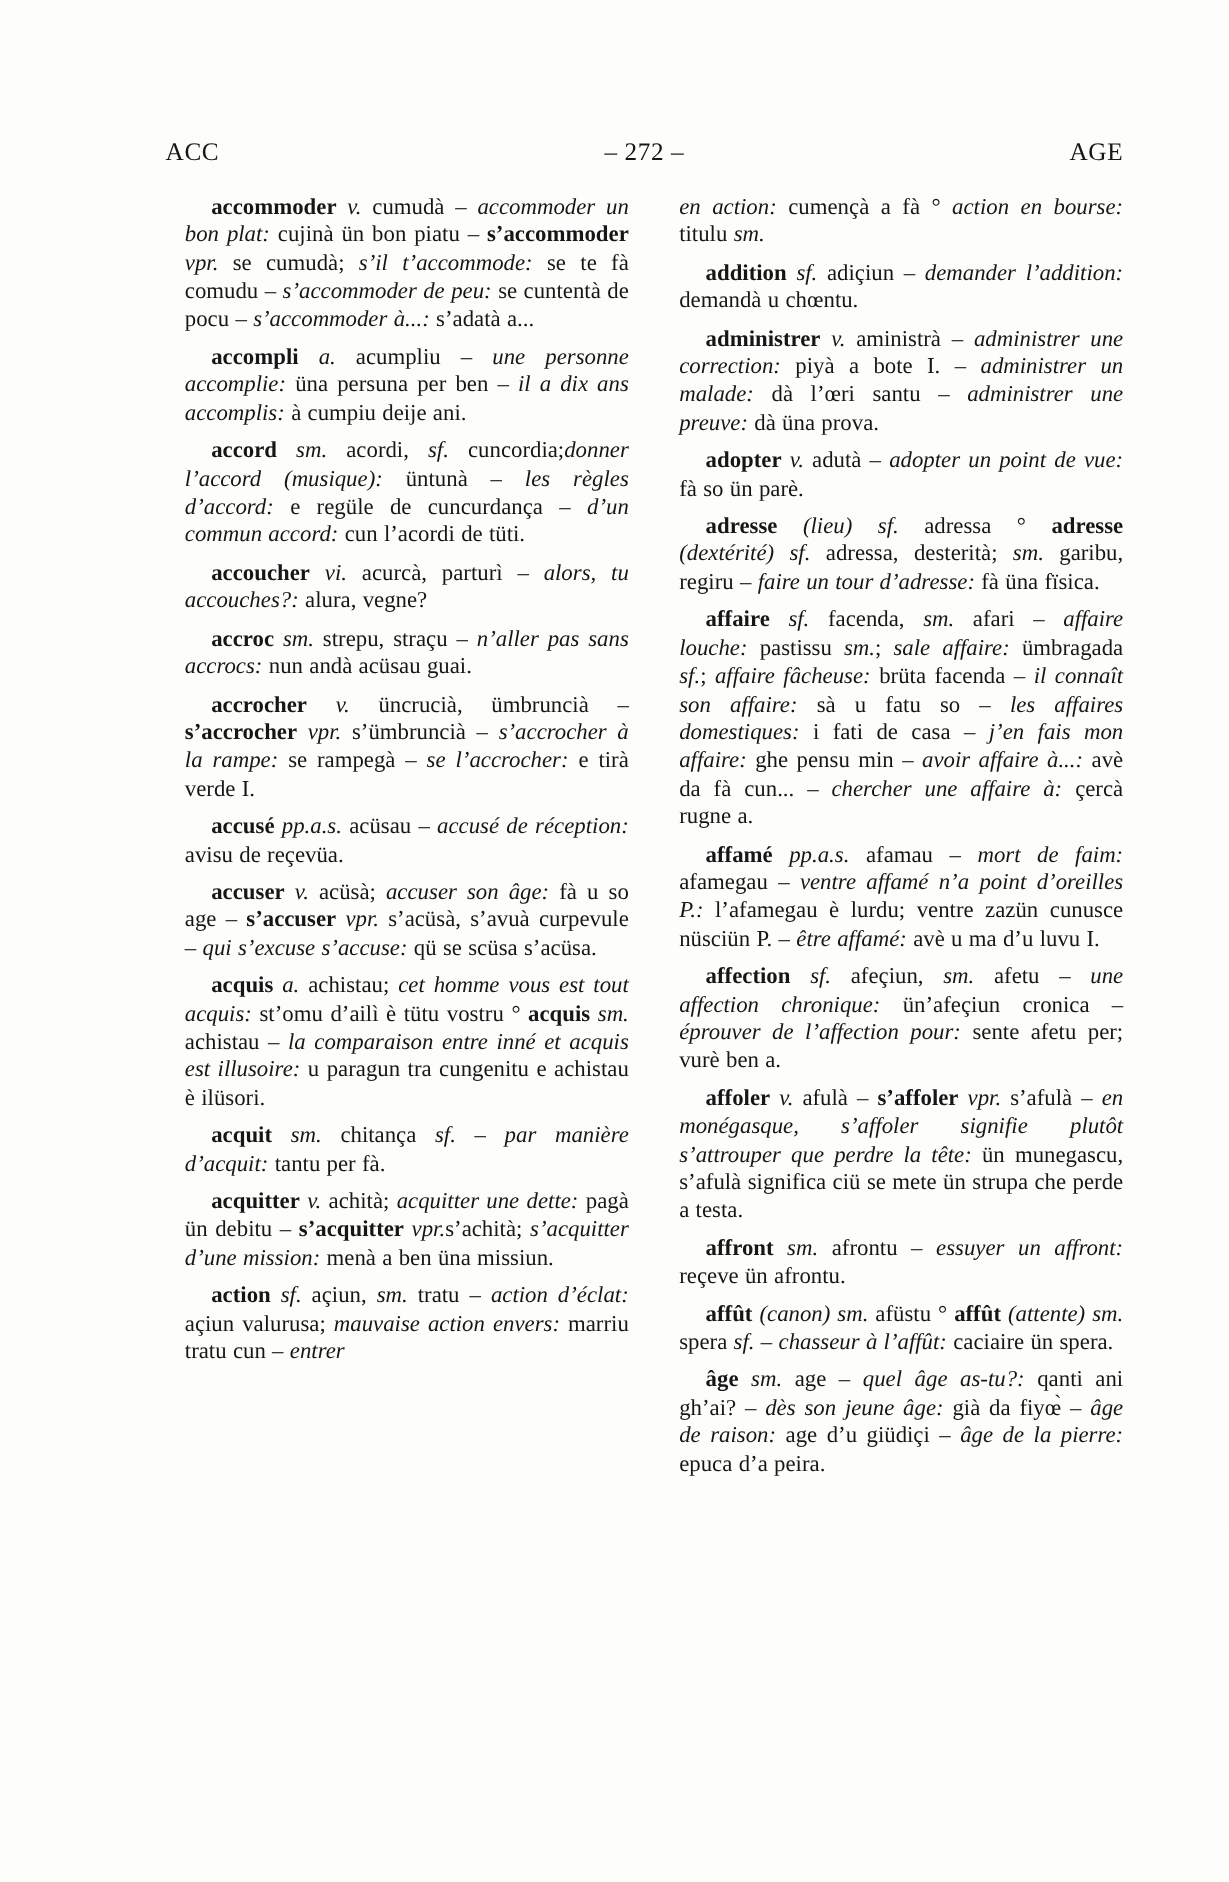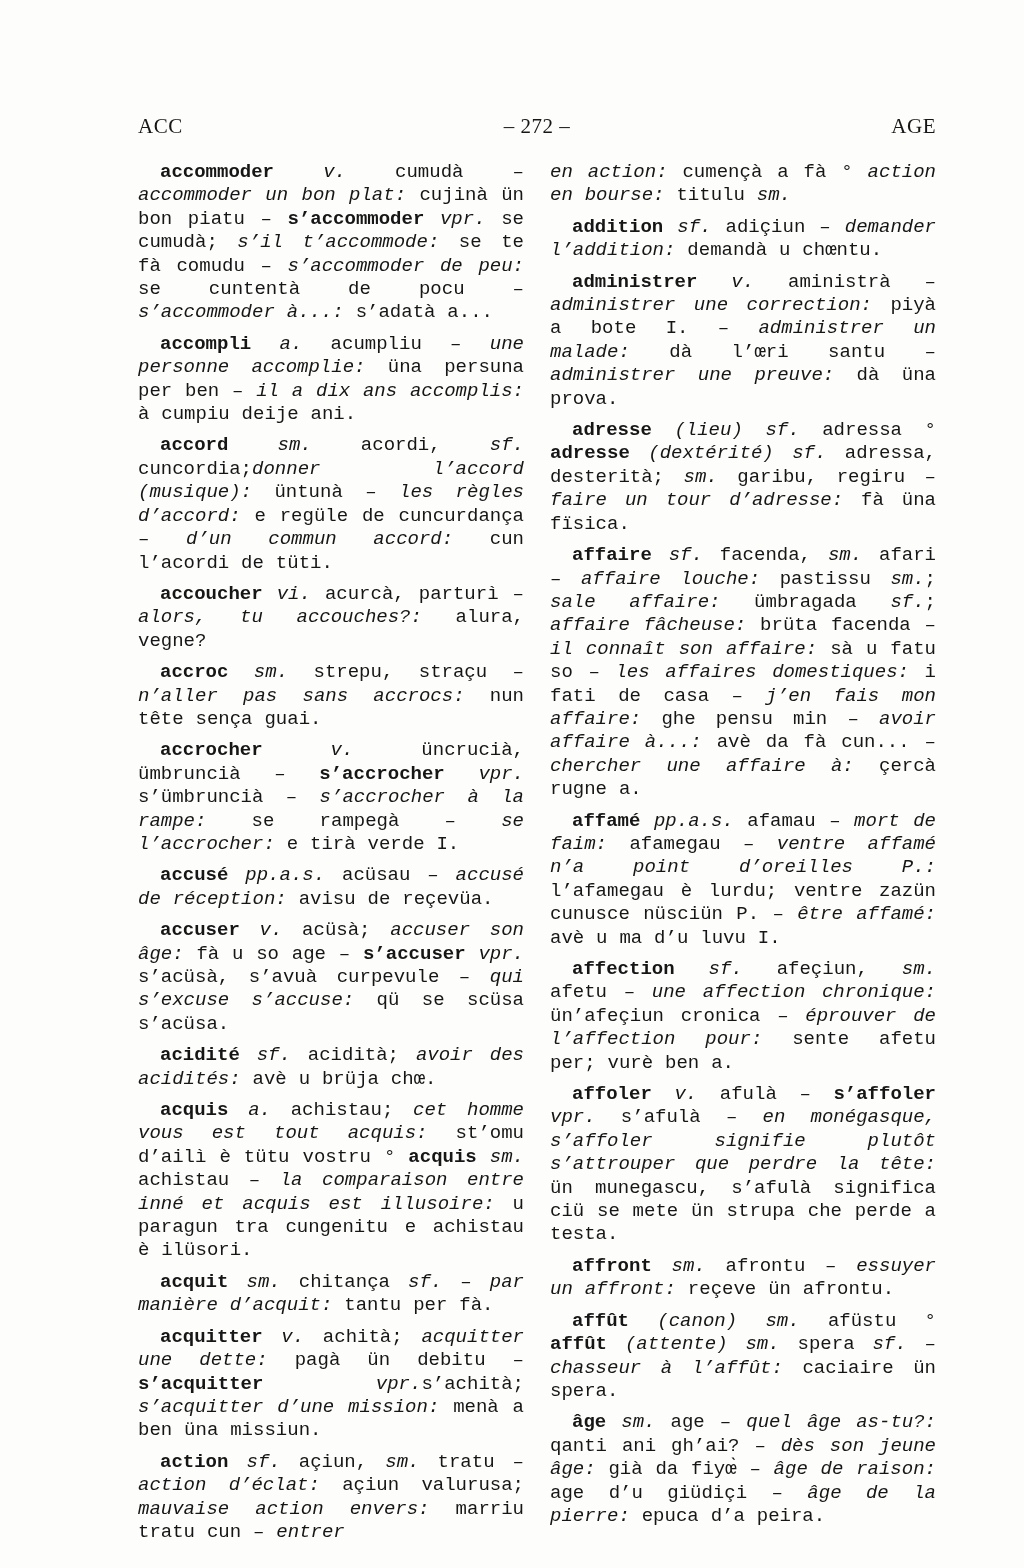--- a/index.html
+++ b/index.html
@@ -30,57 +30,56 @@
     margin-top: 22px;
   }
   .col {
     flex: 1 1 0;
     text-align: justify;
     font-size: 19px;
     line-height: 23.4px;
     word-spacing: 0.5px;
   }
   .entry {
-    margin: 0 0 8px 0;
+    margin: 0 0 8px 16px;
     text-indent: 22px;
-    font-family: Liberation Mono, monospace;
   }
   .entry.no-indent { text-indent: 0; }
   .seg-b { font-weight: bold; }
   .seg-i { font-style: italic; }
 </style>
 </head>
 <body>
 
 <div class="page">
   <div class="running-head">
     <span class="guide">ACC</span>
     <span class="guide">– 272 –</span>
     <span class="guide">AGE</span>
   </div>
   <div class="columns">
     <div class="col">
         <p class="entry"><span class="seg-b">accommoder</span><span class="seg-i"> v.</span><span> cumudà – </span><span class="seg-i">accommoder un bon plat: </span><span>cujinà ün bon piatu – </span><span class="seg-b">s’accommoder</span><span class="seg-i"> vpr.</span><span> se cumudà; </span><span class="seg-i">s’il t’accommode: </span><span>se te fà comudu – </span><span class="seg-i">s’accommoder de peu: </span><span>se cuntentà de pocu – </span><span class="seg-i">s’accommoder à...: </span><span>s’adatà a...</span></p>
         <p class="entry"><span class="seg-b">accompli</span><span class="seg-i"> a.</span><span> acumpliu – </span><span class="seg-i">une personne accomplie: </span><span>üna persuna per ben – </span><span class="seg-i">il a dix ans accomplis: </span><span>à cumpiu deije ani.</span></p>
         <p class="entry"><span class="seg-b">accord</span><span class="seg-i"> sm.</span><span> acordi, </span><span class="seg-i">sf.</span><span> cuncordia;</span><span class="seg-i">donner l’accord (musique): </span><span>üntunà – </span><span class="seg-i">les règles d’accord: </span><span>e regüle de cuncurdança – </span><span class="seg-i">d’un commun accord: </span><span>cun l’acordi de tüti.</span></p>
         <p class="entry"><span class="seg-b">accoucher</span><span class="seg-i"> vi.</span><span> acurcà, parturì – </span><span class="seg-i">alors, tu accouches?: </span><span>alura, vegne?</span></p>
-        <p class="entry"><span class="seg-b">accroc</span><span class="seg-i"> sm.</span><span> strepu, straçu – </span><span class="seg-i">n’aller pas sans accrocs: </span><span>nun tête sença guai.</span></p>
+        <p class="entry"><span class="seg-b">accroc</span><span class="seg-i"> sm.</span><span> strepu, straçu – </span><span class="seg-i">n’aller pas sans accrocs: </span><span>nun andà acüsau guai.</span></p>
         <p class="entry"><span class="seg-b">accrocher</span><span class="seg-i"> v.</span><span> üncrucià, ümbruncià – </span><span class="seg-b">s’accrocher</span><span class="seg-i"> vpr.</span><span> s’ümbruncià – </span><span class="seg-i">s’accrocher à la rampe: </span><span>se rampegà – </span><span class="seg-i">se l’accrocher: </span><span>e tirà verde I.</span></p>
         <p class="entry"><span class="seg-b">accusé</span><span class="seg-i"> pp.a.s.</span><span> acüsau – </span><span class="seg-i">accusé de réception: </span><span>avisu de reçevüa.</span></p>
         <p class="entry"><span class="seg-b">accuser</span><span class="seg-i"> v.</span><span> acüsà; </span><span class="seg-i">accuser son âge: </span><span>fà u so age – </span><span class="seg-b">s’accuser</span><span class="seg-i"> vpr.</span><span> s’acüsà, s’avuà curpevule – </span><span class="seg-i">qui s’excuse s’accuse: </span><span>qü se scüsa s’acüsa.</span></p>
-        <p class="entry"><span class="seg-b">acidité</span><span class="seg-i"> sf.</span><span> acidità; </span><span class="seg-i">avoir des acidités: </span><span>avè u brüja chœ.</span></p>
         <p class="entry"><span class="seg-b">acquis</span><span class="seg-i"> a.</span><span> achistau; </span><span class="seg-i">cet homme vous est tout acquis: </span><span>st’omu d’ailì è tütu vostru ° </span><span class="seg-b">acquis</span><span class="seg-i"> sm.</span><span> achistau – </span><span class="seg-i">la comparaison entre inné et acquis est illusoire: </span><span>u paragun tra cungenitu e achistau è ilüsori.</span></p>
         <p class="entry"><span class="seg-b">acquit</span><span class="seg-i"> sm.</span><span> chitança </span><span class="seg-i">sf.</span><span> – </span><span class="seg-i">par manière d’acquit: </span><span>tantu per fà.</span></p>
         <p class="entry"><span class="seg-b">acquitter</span><span class="seg-i"> v.</span><span> achità; </span><span class="seg-i">acquitter une dette: </span><span>pagà ün debitu – </span><span class="seg-b">s’acquitter</span><span class="seg-i"> vpr.</span><span>s’achità; </span><span class="seg-i">s’acquitter d’une mission: </span><span>menà a ben üna missiun.</span></p>
         <p class="entry"><span class="seg-b">action</span><span class="seg-i"> sf.</span><span> açiun, </span><span class="seg-i">sm.</span><span> tratu – </span><span class="seg-i">action d’éclat: </span><span>açiun valurusa; </span><span class="seg-i">mauvaise action envers: </span><span>marriu tratu cun – </span><span class="seg-i">entrer</span></p>
       </div>
     <div class="col">
         <p class="entry no-indent"><span class="seg-i">en action: </span><span>cumençà a fà ° </span><span class="seg-i">action en bourse: </span><span>titulu </span><span class="seg-i">sm.</span></p>
         <p class="entry"><span class="seg-b">addition</span><span class="seg-i"> sf.</span><span> adiçiun – </span><span class="seg-i">demander l’addition: </span><span>demandà u chœntu.</span></p>
         <p class="entry"><span class="seg-b">administrer</span><span class="seg-i"> v.</span><span> aministrà – </span><span class="seg-i">administrer une correction: </span><span>piyà a bote I. – </span><span class="seg-i">administrer un malade: </span><span>dà l’œri santu – </span><span class="seg-i">administrer une preuve: </span><span>dà üna prova.</span></p>
+        <p class="entry"><span class="seg-b">adopter</span><span class="seg-i"> v.</span><span> adutà – </span><span class="seg-i">adopter un point de vue: </span><span>fà so ün parè.</span></p>
         <p class="entry"><span class="seg-b">adresse</span><span class="seg-i"> (lieu) sf.</span><span> adressa ° </span><span class="seg-b">adresse</span><span class="seg-i"> (dextérité) sf.</span><span> adressa, desterità; </span><span class="seg-i">sm.</span><span> garibu, regiru – </span><span class="seg-i">faire un tour d’adresse: </span><span>fà üna fïsica.</span></p>
         <p class="entry"><span class="seg-b">affaire</span><span class="seg-i"> sf.</span><span> facenda, </span><span class="seg-i">sm.</span><span> afari – </span><span class="seg-i">affaire louche: </span><span>pastissu </span><span class="seg-i">sm.</span><span>; </span><span class="seg-i">sale affaire: </span><span>ümbragada </span><span class="seg-i">sf.</span><span>; </span><span class="seg-i">affaire fâcheuse: </span><span>brüta facenda – </span><span class="seg-i">il connaît son affaire: </span><span>sà u fatu so – </span><span class="seg-i">les affaires domestiques: </span><span>i fati de casa – </span><span class="seg-i">j’en fais mon affaire: </span><span>ghe pensu min – </span><span class="seg-i">avoir affaire à...: </span><span>avè da fà cun... – </span><span class="seg-i">chercher une affaire à: </span><span>çercà rugne a.</span></p>
         <p class="entry"><span class="seg-b">affamé</span><span class="seg-i"> pp.a.s.</span><span> afamau – </span><span class="seg-i">mort de faim: </span><span>afamegau – </span><span class="seg-i">ventre affamé n’a point d’oreilles P.: </span><span>l’afamegau è lurdu; ventre zazün cunusce nüsciün P. – </span><span class="seg-i">être affamé: </span><span>avè u ma d’u luvu I.</span></p>
         <p class="entry"><span class="seg-b">affection</span><span class="seg-i"> sf.</span><span> afeçiun, </span><span class="seg-i">sm.</span><span> afetu – </span><span class="seg-i">une affection chronique: </span><span>ün’afeçiun cronica – </span><span class="seg-i">éprouver de l’affection pour: </span><span>sente afetu per; vurè ben a.</span></p>
         <p class="entry"><span class="seg-b">affoler</span><span class="seg-i"> v.</span><span> afulà – </span><span class="seg-b">s’affoler</span><span class="seg-i"> vpr.</span><span> s’afulà – </span><span class="seg-i">en monégasque, s’affoler signifie plutôt s’attrouper que perdre la tête: </span><span>ün munegascu, s’afulà significa ciü se mete ün strupa che perde a testa.</span></p>
         <p class="entry"><span class="seg-b">affront</span><span class="seg-i"> sm.</span><span> afrontu – </span><span class="seg-i">essuyer un affront: </span><span>reçeve ün afrontu.</span></p>
         <p class="entry"><span class="seg-b">affût</span><span class="seg-i"> (canon) sm.</span><span> afüstu ° </span><span class="seg-b">affût</span><span class="seg-i"> (attente) sm.</span><span> spera </span><span class="seg-i">sf.</span><span> – </span><span class="seg-i">chasseur à l’affût: </span><span>caciaire ün spera.</span></p>
         <p class="entry"><span class="seg-b">âge</span><span class="seg-i"> sm.</span><span> age – </span><span class="seg-i">quel âge as-tu?: </span><span>qanti ani gh’ai? – </span><span class="seg-i">dès son jeune âge: </span><span>già da fiyœ̀ – </span><span class="seg-i">âge de raison: </span><span>age d’u giüdiçi – </span><span class="seg-i">âge de la pierre: </span><span>epuca d’a peira.</span></p>
       </div>
   </div>

